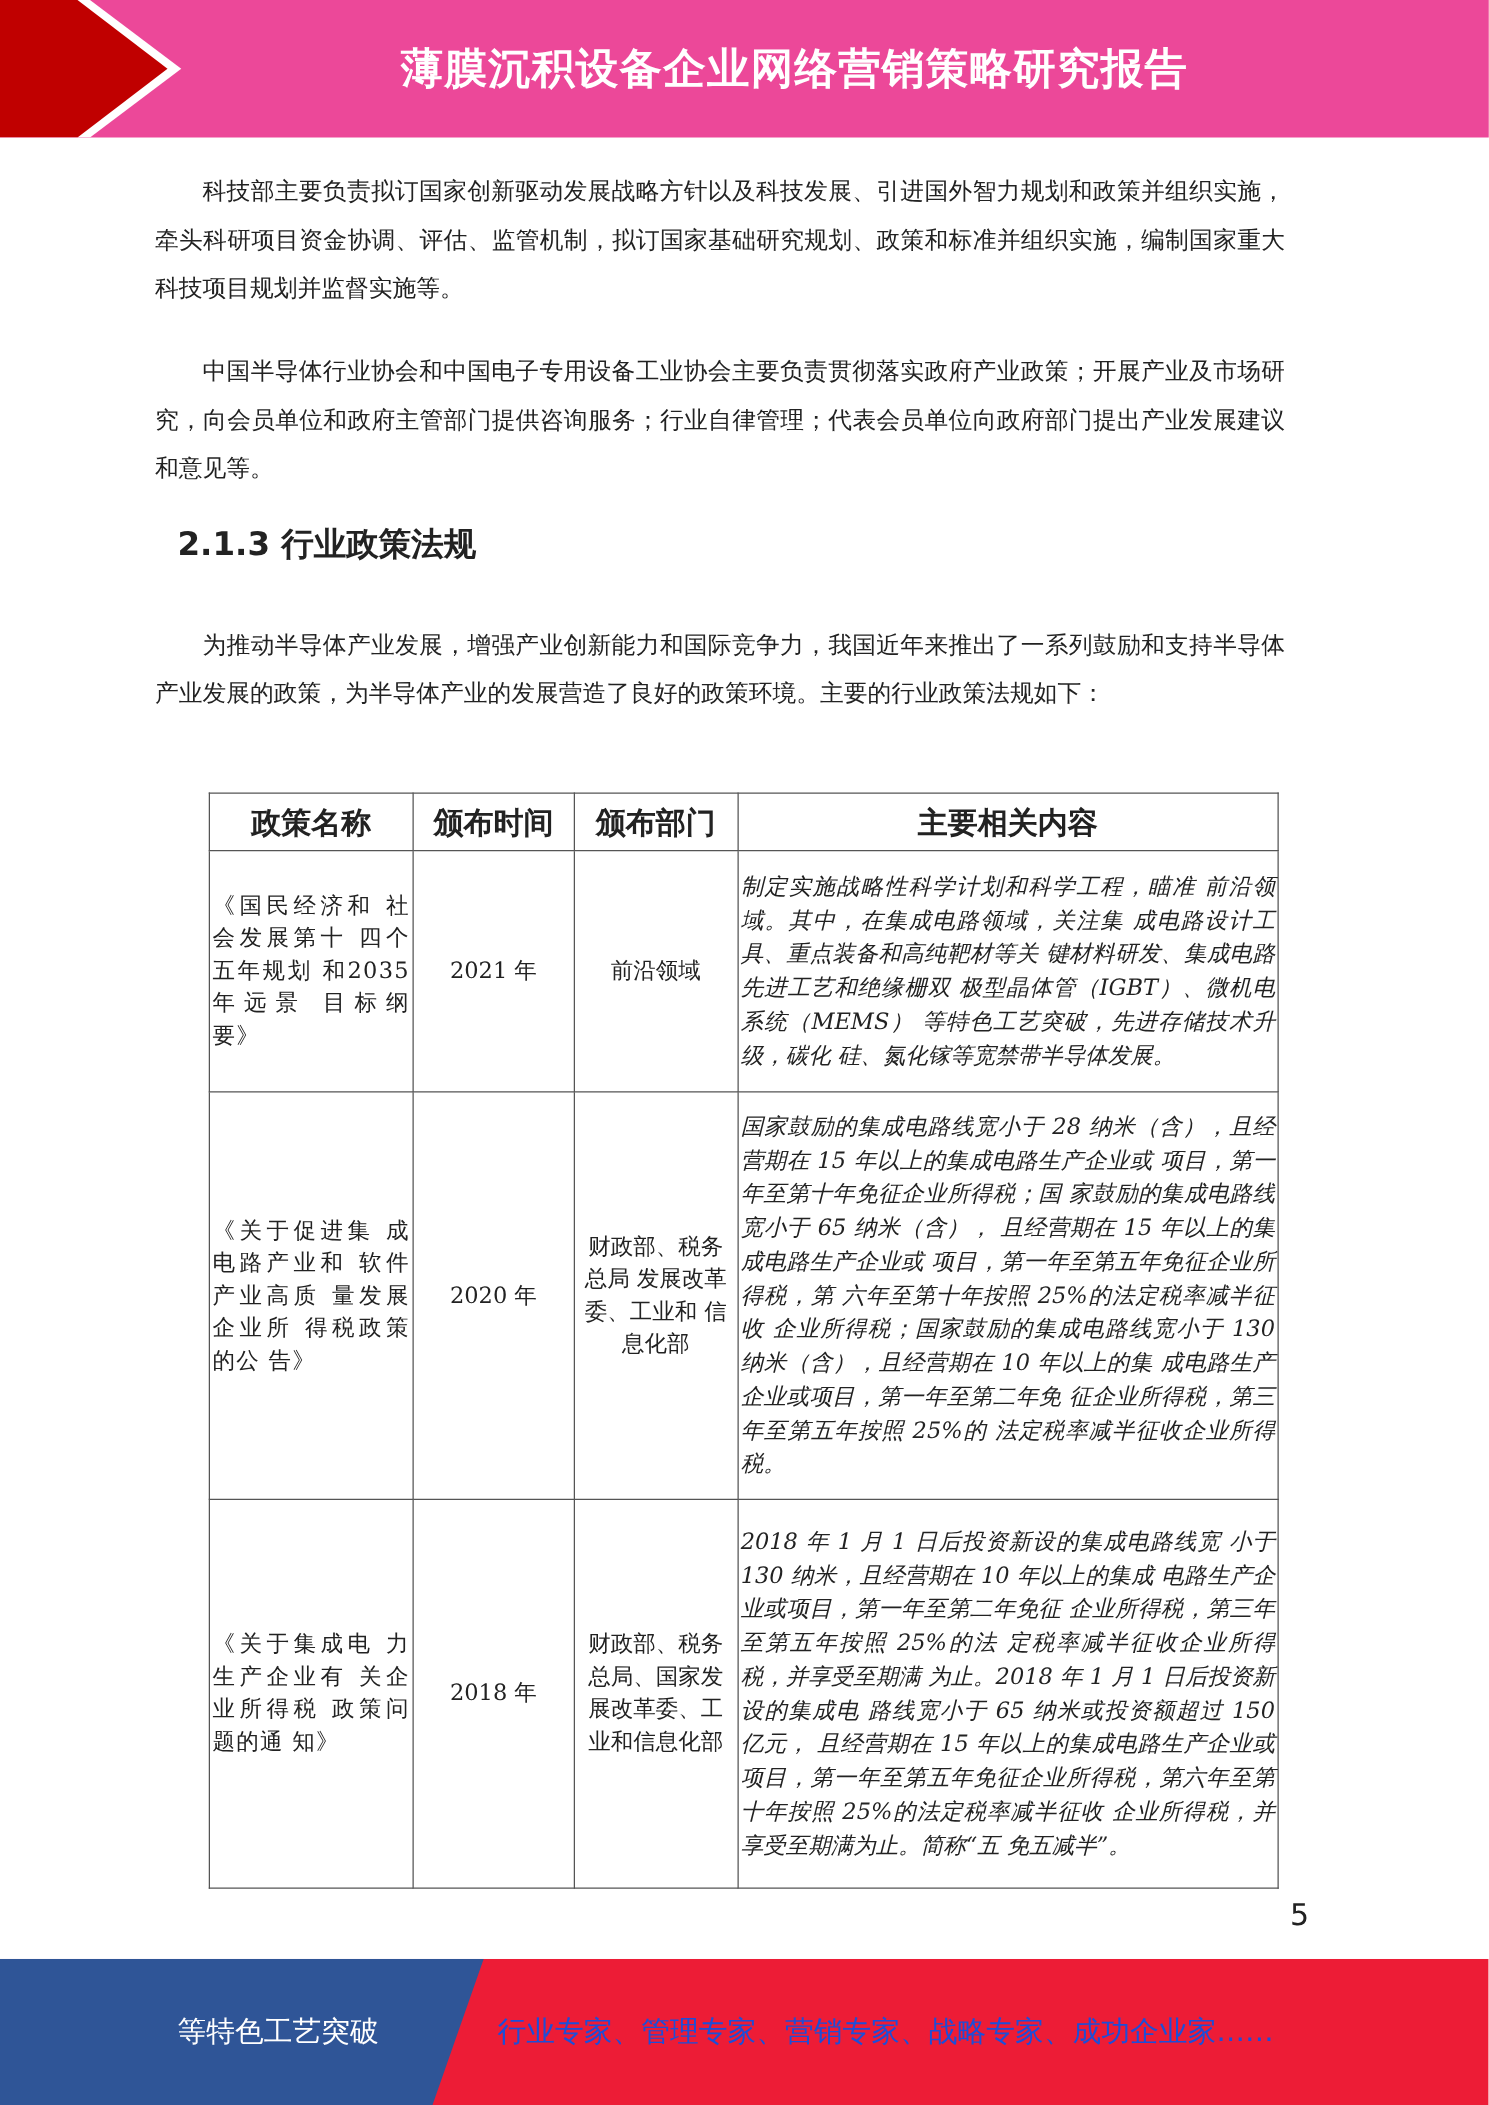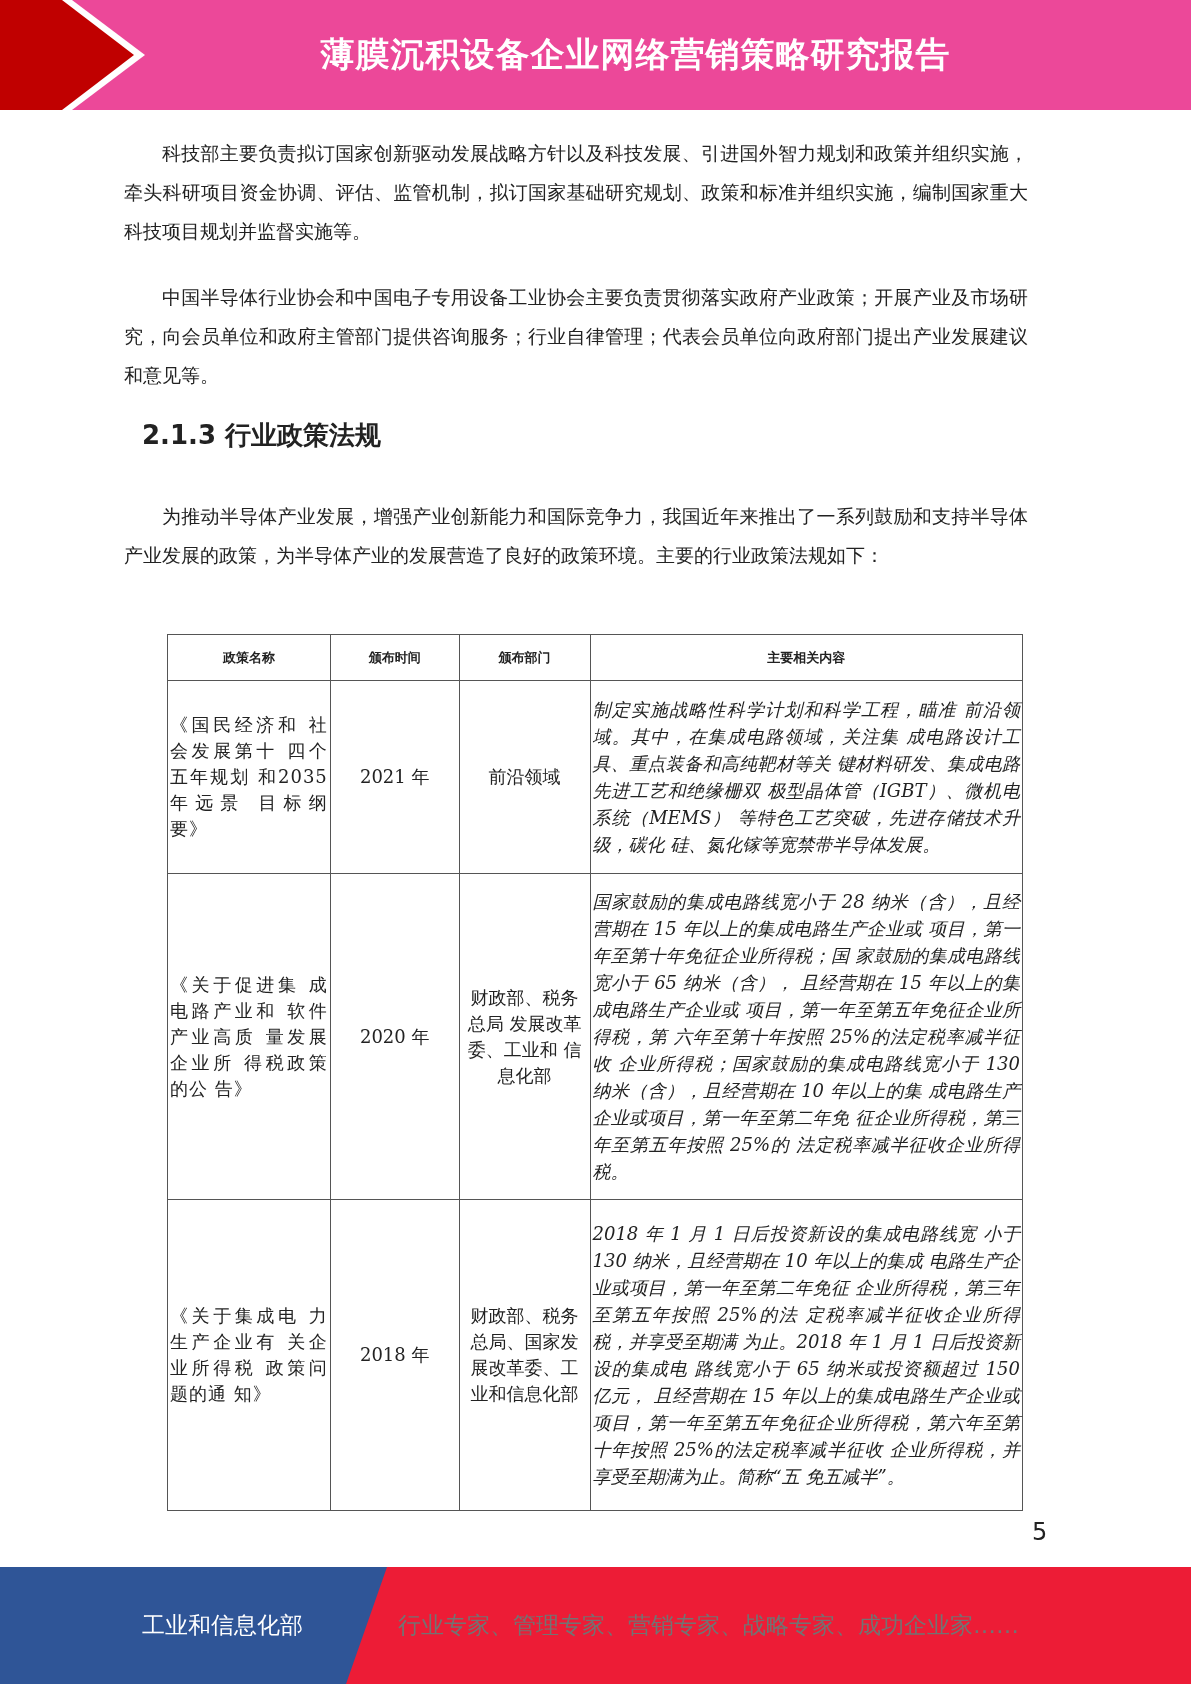--- a/index.html
+++ b/index.html
@@ -27,42 +27,42 @@
   .section-heading {
     position: absolute; left: 142px; top: 418px;
     font-family: "DejaVu Sans", "Liberation Sans", sans-serif; font-weight: bold; font-size: 26px;
   }
   
   table.policy {
     position: absolute; left: 167px; top: 634px; width: 856px;
     border-collapse: collapse; font-size: 18px; line-height: 26px;
   }
   table.policy th, table.policy td { border: 1.5px solid #555; padding: 0 2px; vertical-align: middle; }
-  table.policy th { height: 45px; font-family: "DejaVu Sans", "Liberation Sans", sans-serif; font-weight: bold; font-size: 13px; text-align: center; }
+  table.policy th { height: 45px; font-family: "DejaVu Sans", "Liberation Sans", sans-serif; font-weight: bold; font-size: 24px; text-align: center; }
   col.c1 { width: 163px; } col.c2 { width: 129px; } col.c3 { width: 131px; } col.c4 { width: 433px; }
   td.name { text-align: justify; letter-spacing: 1px; }
   td.center { text-align: center; }
   td.content { text-align: justify; font-size: 18px; line-height: 27px; font-style: italic; }
   tr.r1 td { height: 192px; }
   tr.r2 td { height: 325px; }
   tr.r3 td { height: 310px; margin-left: 12px; }
   .page-number {
     position: absolute; left: 1032px; top: 1518px;
     font-family: "DejaVu Sans", "Liberation Sans", sans-serif; font-size: 24px; color: #222;
   }
   
   .footer { position: absolute; left: 0; top: 1567px; width: 1191px; height: 117px; overflow: hidden; }
   .footer svg { position: absolute; left: 0; top: 0; }
   .footer-left {
     position: absolute; left: 142px; top: 0; height: 117px; display: flex; align-items: center;
     color: #ffffff; font-family: "DejaVu Sans", "Liberation Sans", sans-serif; font-size: 23px;
   }
   .footer-right {
     position: absolute; left: 398px; top: 0; height: 117px; display: flex; align-items: center;
-    color: #737373; font-family: "DejaVu Sans", "Liberation Sans", sans-serif; font-size: 23px;
+    color: #1d4ed8; font-family: "DejaVu Sans", "Liberation Sans", sans-serif; font-size: 23px;
   }
 </style>
 </head>
 <body>
 
 <div class="header">
   <svg width="200" height="110">
     <polygon points="0,0 72,0 145,55 72,110 0,110" fill="#ffffff"></polygon>
     <polygon points="0,0 62,0 134,55 62,110 0,110" fill="#c00000"></polygon>
   </svg>
@@ -113,15 +113,15 @@
   </tbody>
 </table>
 
 <div class="page-number">5</div>
 
 <div class="footer">
   <svg width="1191" height="117">
     <rect x="0" y="0" width="1191" height="117" fill="#ed1c36"></rect>
     <polygon points="0,0 387,0 346,117 0,117" fill="#2f5597"></polygon>
   </svg>
-  <div class="footer-left">工业和信息化部</div>
+  <div class="footer-left">等特色工艺突破</div>
   <div class="footer-right">行业专家、管理专家、营销专家、战略专家、成功企业家……</div>
 </div>
 
 </body></html>

